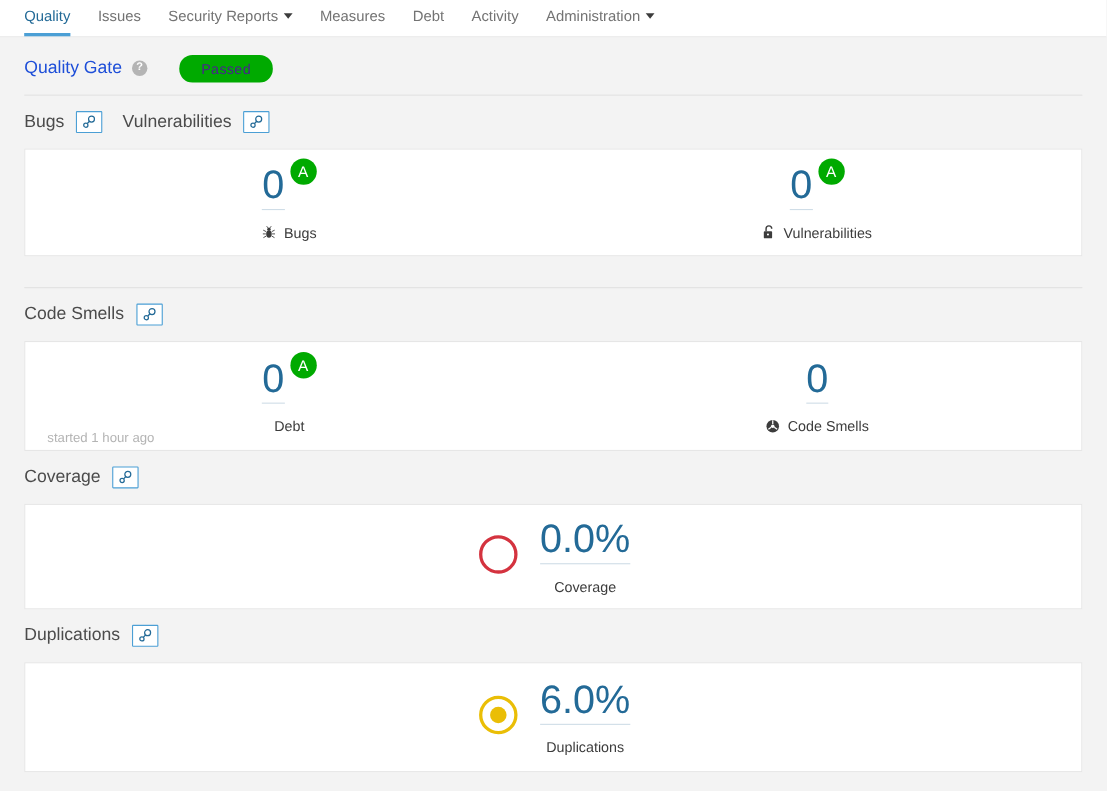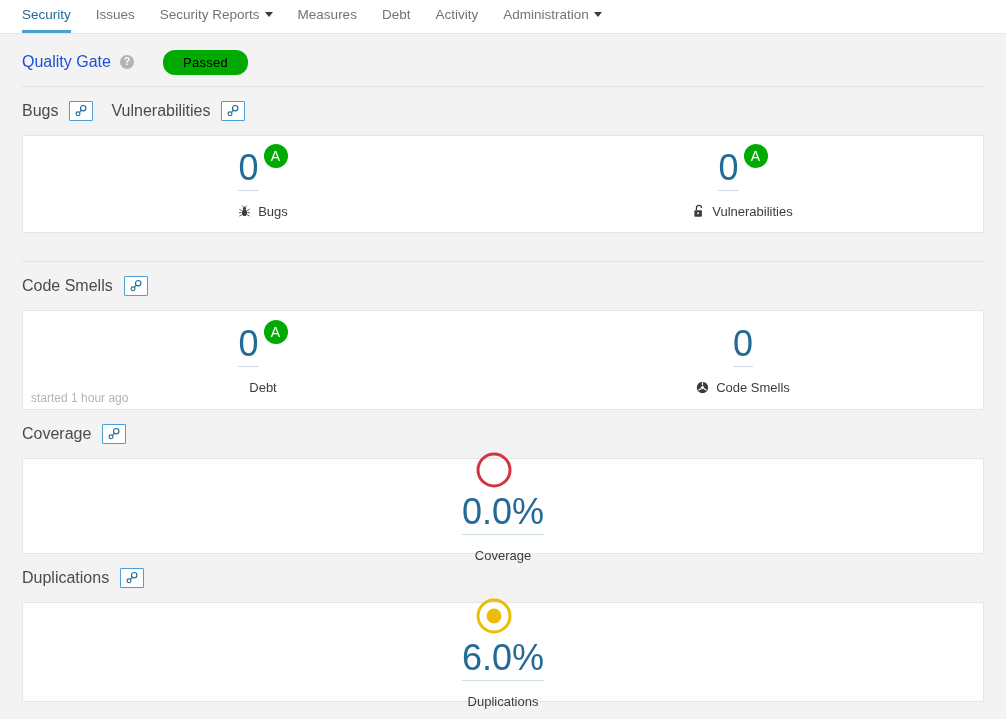--- a/index.html
+++ b/index.html
@@ -78,21 +78,21 @@
     line-height: 14px;
     text-align: center;
     margin-left: 9px;
     font-weight: bold;
     cursor: pointer;
     user-select: none;
   }
   .qg-badge {
     margin-left: 29px;
     background: #00aa00;
-    color: #000000;
+    color: #4c1d95;
     font-size: 13px;
     padding: 5px 20px;
     border-radius: 12px;
     letter-spacing: .3px;
     cursor: pointer;
   }
 
   
   .sect-head {
     display: flex;
@@ -167,55 +167,55 @@
     align-items: center;
   }
   .measure-label .glyph {
     margin-right: 7px;
     display: inline-flex;
     align-items: center;
   }
 
   .card-footer {
     position: absolute;
-    left: 0; bottom: 0;
+    left: 12px; bottom: 0;
     width: 100%;
     padding: 4px 8px;
     font-size: 12px;
     color: #b4b4b4;
   }
 
   
   .gauge {
     margin-right: 18px;
     flex: 0 0 auto;
   }
   .with-gauge {
-    flex-direction: column;
+    flex-direction: row;
     align-items: center;
     justify-content: center;
   }
   .with-gauge .stack {
     display: flex;
     flex-direction: column;
     align-items: center;
   }
 
   
   .card-bugs     { height: 98px; }
   .card-smells   { height: 100px; }
   .card-coverage { height: 96px; }
   .card-dupl     { height: 100px; }
 </style>
 </head>
 <body>
 
 <div class="topnav">
   <div class="nav-item active">
-    <span>Security</span>
+    <span>Quality</span>
   </div>
   <div class="nav-item">
     <span>Issues</span>
   </div>
   <div class="nav-item">
     <span>Security Reports</span>
     <span class="nav-caret"></span>
   </div>
   <div class="nav-item">
     <span>Measures</span>

